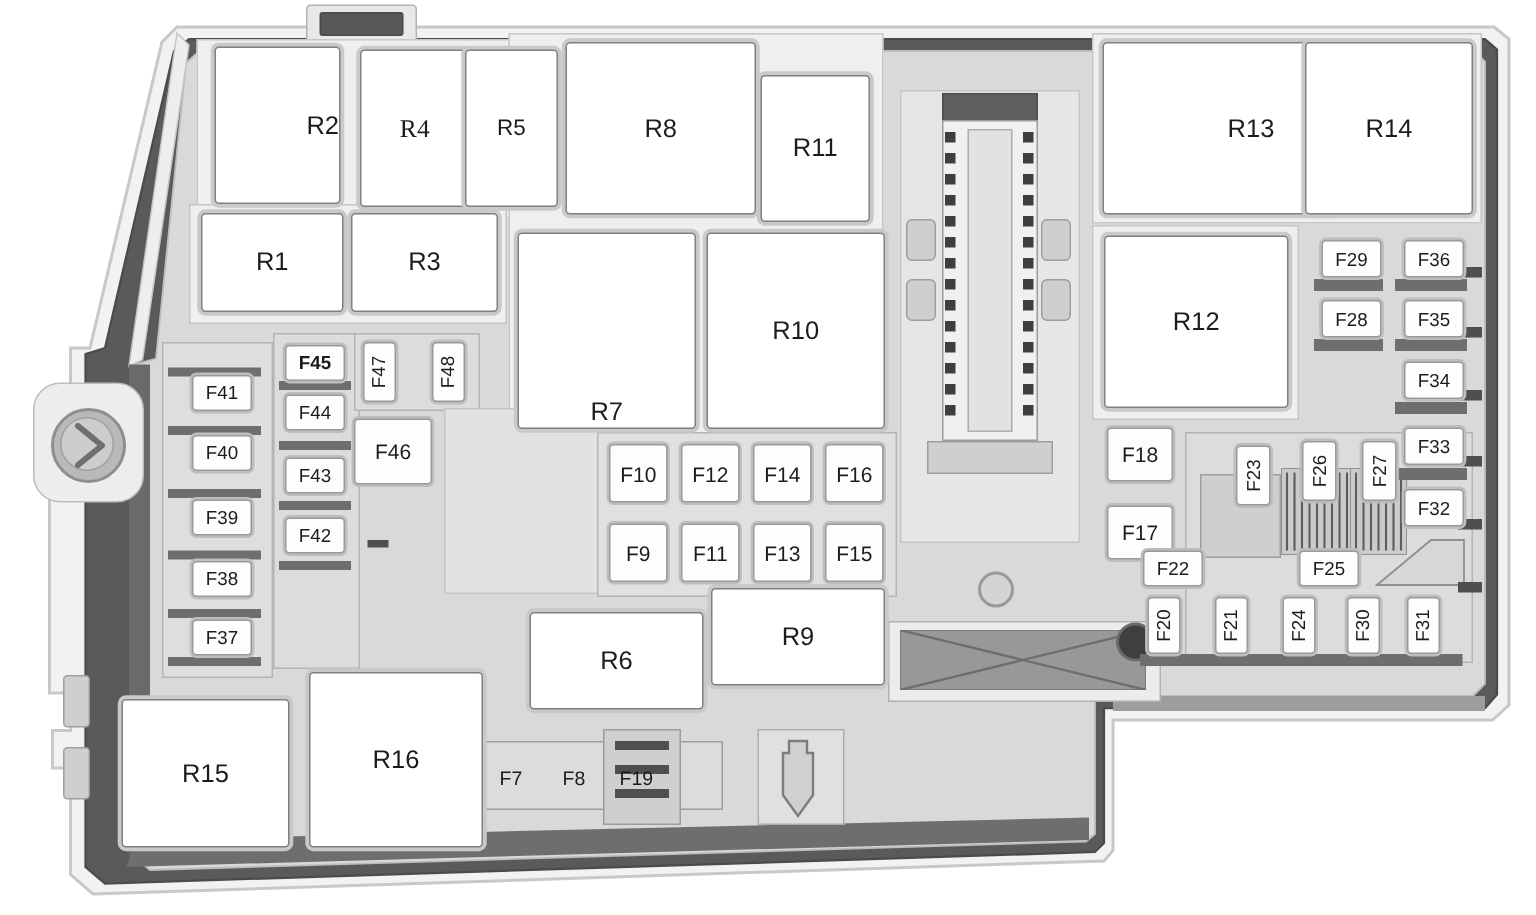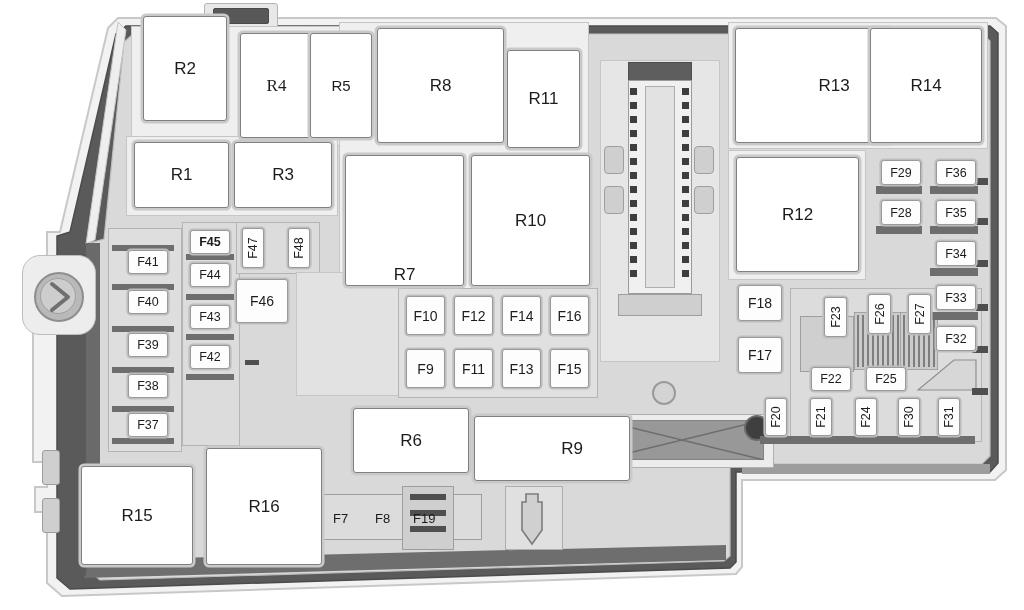--- a/index.html
+++ b/index.html
@@ -209,21 +209,21 @@
 
   <div class="rail" style="left:876px;top:186px;width:46px;height:8px;"></div>
   <div class="rail" style="left:876px;top:226px;width:46px;height:8px;"></div>
   <div class="rail" style="left:930px;top:186px;width:48px;height:8px;"></div>
   <div class="rail" style="left:930px;top:226px;width:48px;height:8px;"></div>
   <div class="rail" style="left:930px;top:268px;width:48px;height:8px;"></div>
   <div class="rail" style="left:930px;top:312px;width:48px;height:8px;"></div>
   <div class="rail" style="left:760px;top:436px;width:215px;height:8px;"></div>
 
   <div id="relay-layer">
-      <div class="relay" style="left: 143px; top: 16px; width: 82px; height: 103px;">
+      <div class="relay" style="left: 143px; top: 31px; width: 82px; height: 103px; justify-content: flex-end;">
         <span>R2</span>
       </div>
       <div class="relay" style="left: 240px; top: 33px; width: 71px; height: 103px; font-family: Liberation Serif, serif;">
         <span>R4</span>
       </div>
       <div class="relay sm" style="left: 310px; top: 33px; width: 60px; height: 103px;">
         <span>R5</span>
       </div>
       <div class="relay" style="left: 377px; top: 28px; width: 125px; height: 113px;">
         <span>R8</span>
@@ -248,21 +248,21 @@
       </div>
       <div class="relay" style="left: 471px; top: 155px; width: 117px; height: 129px;">
         <span>R10</span>
       </div>
       <div class="relay" style="left: 736px; top: 157px; width: 121px; height: 113px;">
         <span>R12</span>
       </div>
       <div class="relay" style="left: 353px; top: 408px; width: 114px; height: 63px;">
         <span>R6</span>
       </div>
-      <div class="relay" style="left: 474px; top: 416px; width: 114px; height: 63px; padding-left: 40px;">
+      <div class="relay" style="left: 474px; top: 392px; width: 114px; height: 63px;">
         <span>R9</span>
       </div>
       <div class="relay" style="left: 81px; top: 466px; width: 110px; height: 97px;">
         <span>R15</span>
       </div>
       <div class="relay" style="left: 206px; top: 448px; width: 114px; height: 115px;">
         <span>R16</span>
       </div>
     </div>
 
@@ -356,21 +356,21 @@
       </div>
       <div class="fuse med v" style="left: 824px; top: 297px; width: 21px; height: 38px;">
         <span>F23</span>
       </div>
       <div class="fuse med v" style="left: 868px; top: 294px; width: 21px; height: 38px;">
         <span>F26</span>
       </div>
       <div class="fuse med v" style="left: 908px; top: 294px; width: 21px; height: 38px;">
         <span>F27</span>
       </div>
-      <div class="fuse med" style="left: 811px; top: 367px; width: 38px; height: 22px;">
+      <div class="fuse med" style="left: 762px; top: 367px; width: 38px; height: 22px;">
         <span>F22</span>
       </div>
       <div class="fuse med" style="left: 866px; top: 367px; width: 38px; height: 22px;">
         <span>F25</span>
       </div>
       <div class="fuse med v" style="left: 765px; top: 398px; width: 20px; height: 36px;">
         <span>F20</span>
       </div>
       <div class="fuse med v" style="left: 810px; top: 398px; width: 20px; height: 36px;">
         <span>F21</span>

